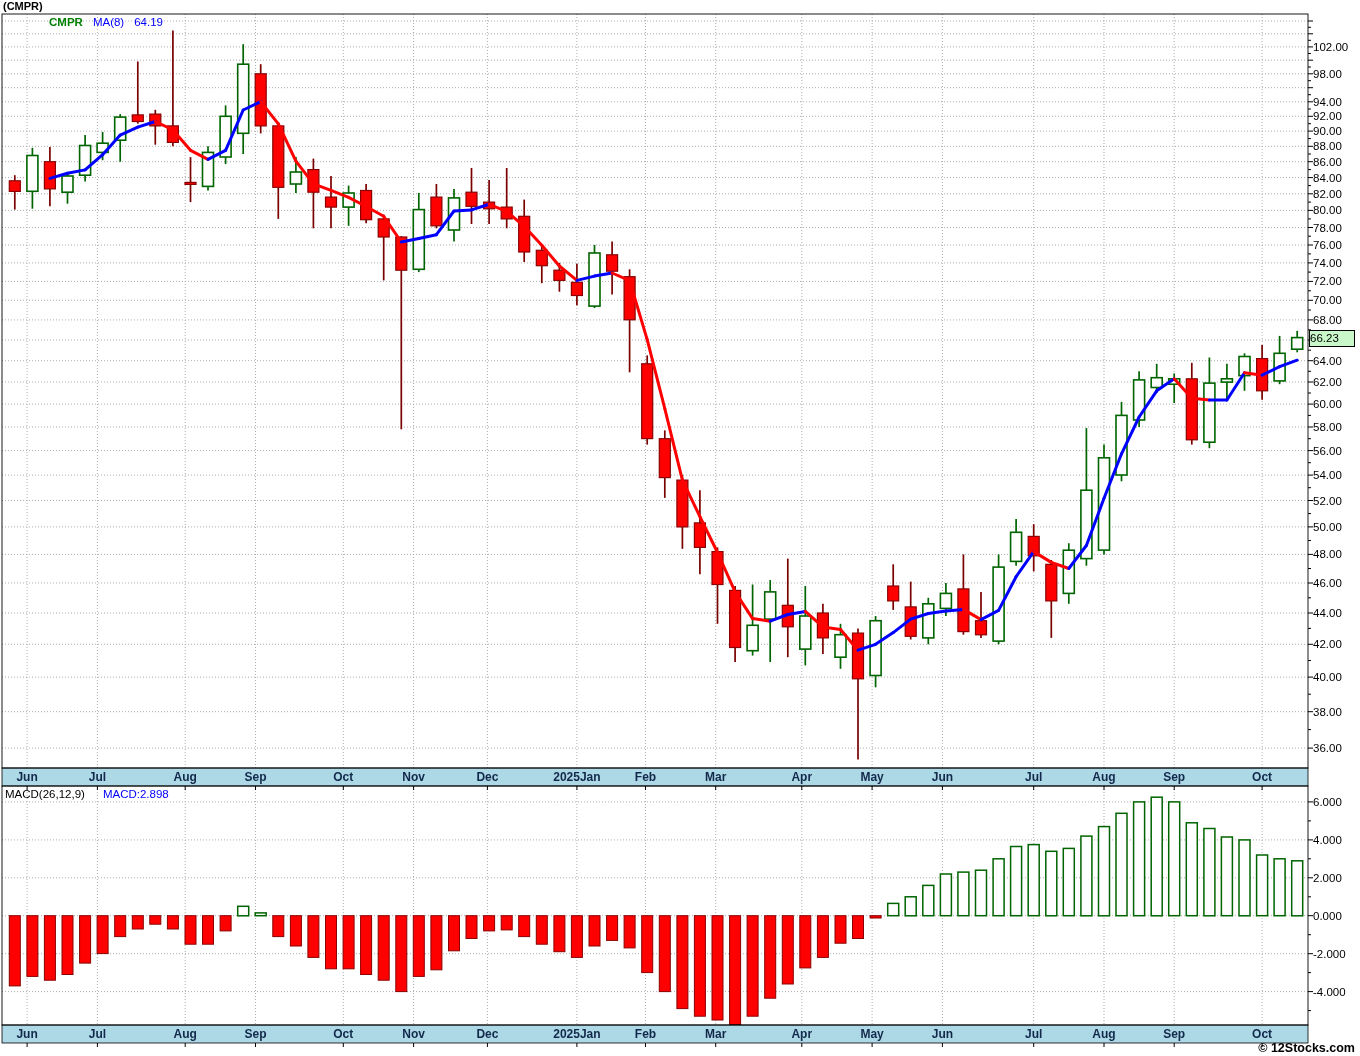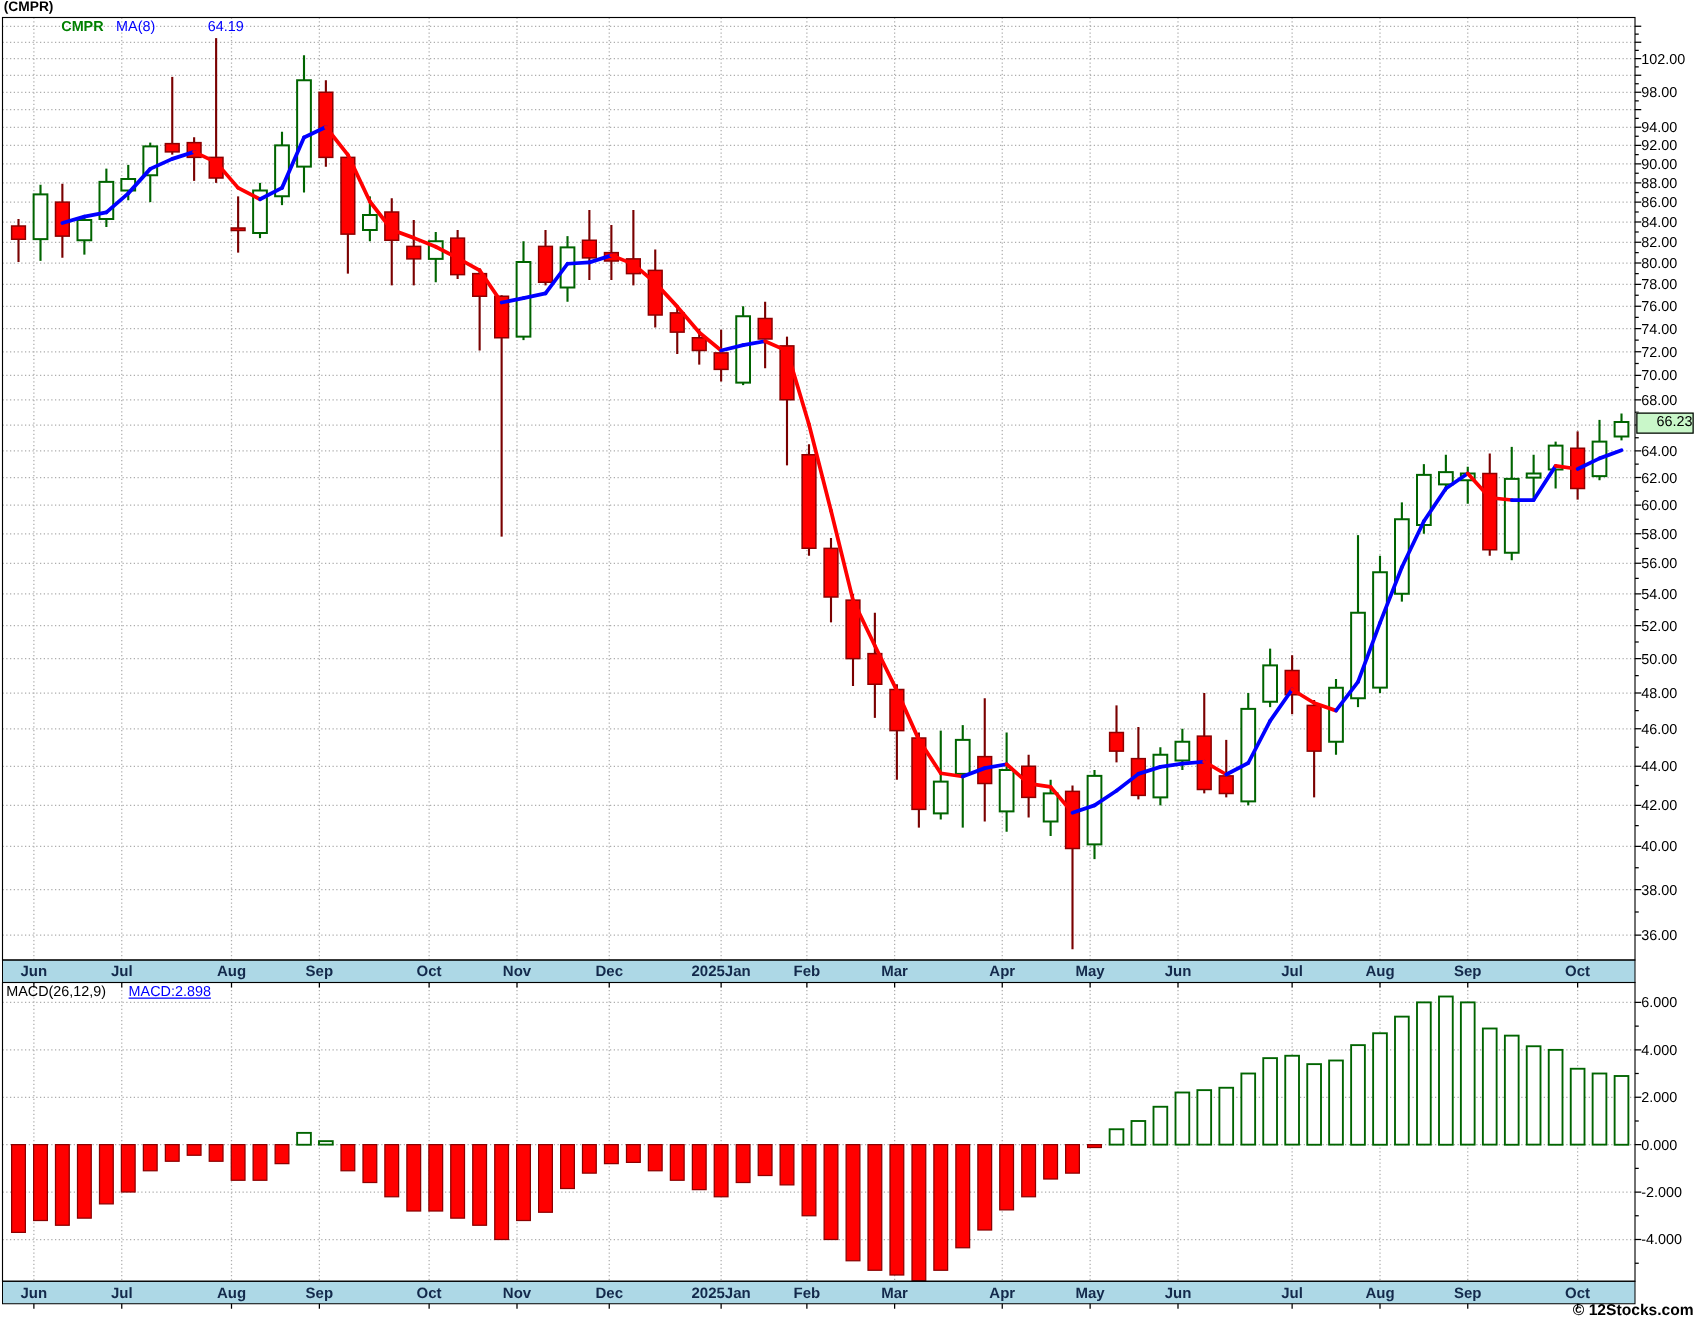--- a/index.html
+++ b/index.html
@@ -7,30 +7,30 @@
         font-family:"Liberation Sans",sans-serif;}
   .title{position:absolute;left:3px;top:0px;font-size:11px;font-weight:bold;color:#000;z-index:5;}
   .legend{position:absolute;left:8px;top:16px;font-size:11.5px;z-index:5;white-space:nowrap;}
   .leg-sym{font-weight:bold;margin-left:41px;}
   .legend span{margin-right:10px;}
   #chart{position:absolute;left:0;top:0;z-index:1;}
   .macd-label{position:absolute;left:5px;top:788px;font-size:11.5px;z-index:5;white-space:nowrap;}
   .macd-label .p1{color:#000;text-align:center;}
   .macd-label .p2{margin-left:18px;}
   .badge{position:absolute;left:1309px;top:330px;width:44px;height:15px;line-height:15px;
-         text-align:right;font-size:11.5px;color:#000;border:1px solid #000;z-index:6;}
+         text-align:left;font-size:11.5px;color:#000;border:1px solid #000;z-index:6;}
   .watermark{position:absolute;right:5px;top:1041px;font-size:12.5px;font-weight:bold;color:#000;z-index:5;}
 </style>
 </head>
 <body>
 
 <div class="root">
   <div class="title">(CMPR)</div>
   <div class="legend">
-    <span class="leg-sym" style="color: rgb(0, 128, 0);">CMPR</span><span class="leg-ma" style="color: rgb(0, 0, 255);">MA(8)</span><span class="leg-ma" style="color: rgb(0, 0, 255); margin-left: 32px;">64.19</span>
+    <span class="leg-sym" style="color: rgb(0, 128, 0);">CMPR</span><span class="leg-ma" style="color: rgb(0, 0, 255);">MA(8)</span><span class="leg-ma" style="color: rgb(0, 0, 255);">64.19</span>
   </div>
   <svg id="chart" width="1360" height="1056">
       <g font-family="Liberation Sans, sans-serif">
         <line x1="27.1" y1="14" x2="27.1" y2="768" stroke="#ADADAD" stroke-dasharray="1,2"></line>
         <line x1="27.1" y1="786" x2="27.1" y2="1025" stroke="#ADADAD" stroke-dasharray="1,2"></line>
         <line x1="97.4" y1="14" x2="97.4" y2="768" stroke="#ADADAD" stroke-dasharray="1,2"></line>
         <line x1="97.4" y1="786" x2="97.4" y2="1025" stroke="#ADADAD" stroke-dasharray="1,2"></line>
         <line x1="185.2" y1="14" x2="185.2" y2="768" stroke="#ADADAD" stroke-dasharray="1,2"></line>
         <line x1="185.2" y1="786" x2="185.2" y2="1025" stroke="#ADADAD" stroke-dasharray="1,2"></line>
         <line x1="255.5" y1="14" x2="255.5" y2="768" stroke="#ADADAD" stroke-dasharray="1,2"></line>
@@ -597,17 +597,17 @@
         <text x="1313" y="752.1" font-size="11.5" fill="#000">36.00</text>
         <text x="1313" y="805.9" font-size="11.5" fill="#000">6.000</text>
         <text x="1313" y="843.9" font-size="11.5" fill="#000">4.000</text>
         <text x="1313" y="881.8" font-size="11.5" fill="#000">2.000</text>
         <text x="1313" y="919.7" font-size="11.5" fill="#000">0.000</text>
         <text x="1313" y="957.7" font-size="11.5" fill="#000">-2.000</text>
         <text x="1313" y="995.6" font-size="11.5" fill="#000">-4.000</text>
       </g>
     </svg>
   <div class="macd-label">
-    <span class="p1">MACD(26,12,9)</span><span class="p2" style="color: rgb(0, 0, 255); text-decoration: underline;">MACD:2.898</span>
+    <span class="p1">MACD(26,12,9)</span><span class="p2" style="color: rgb(0, 0, 255);">MACD:2.898</span>
   </div>
   <div class="badge" style="background: rgb(201, 247, 201); top: 330px;">66.23</div>
   <div class="watermark">© 12Stocks.com</div>
 </div>
 
 </body></html>

